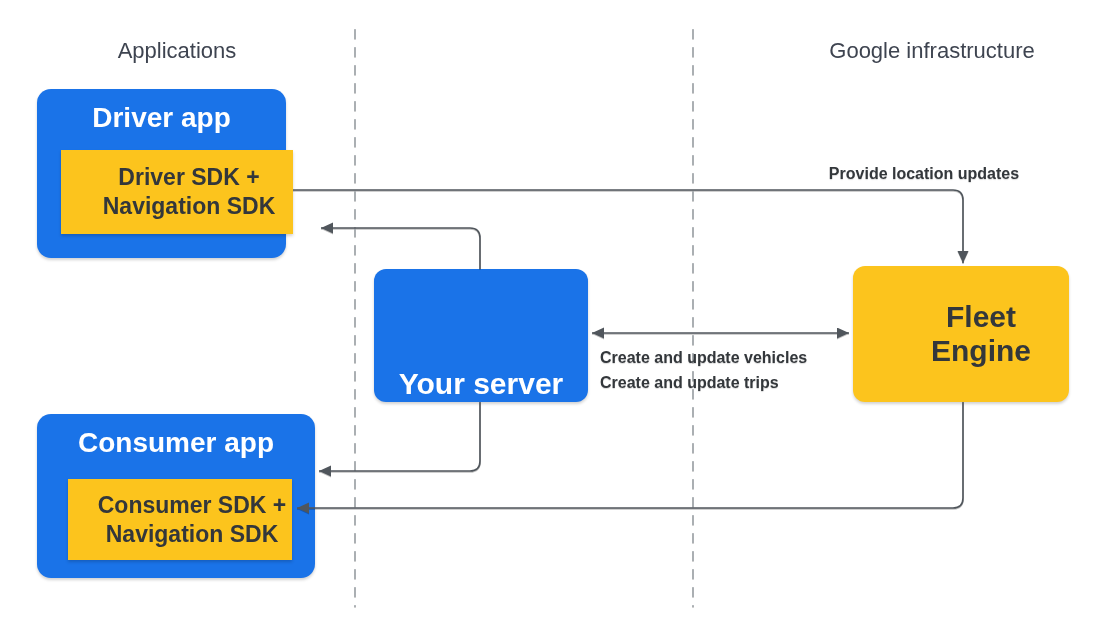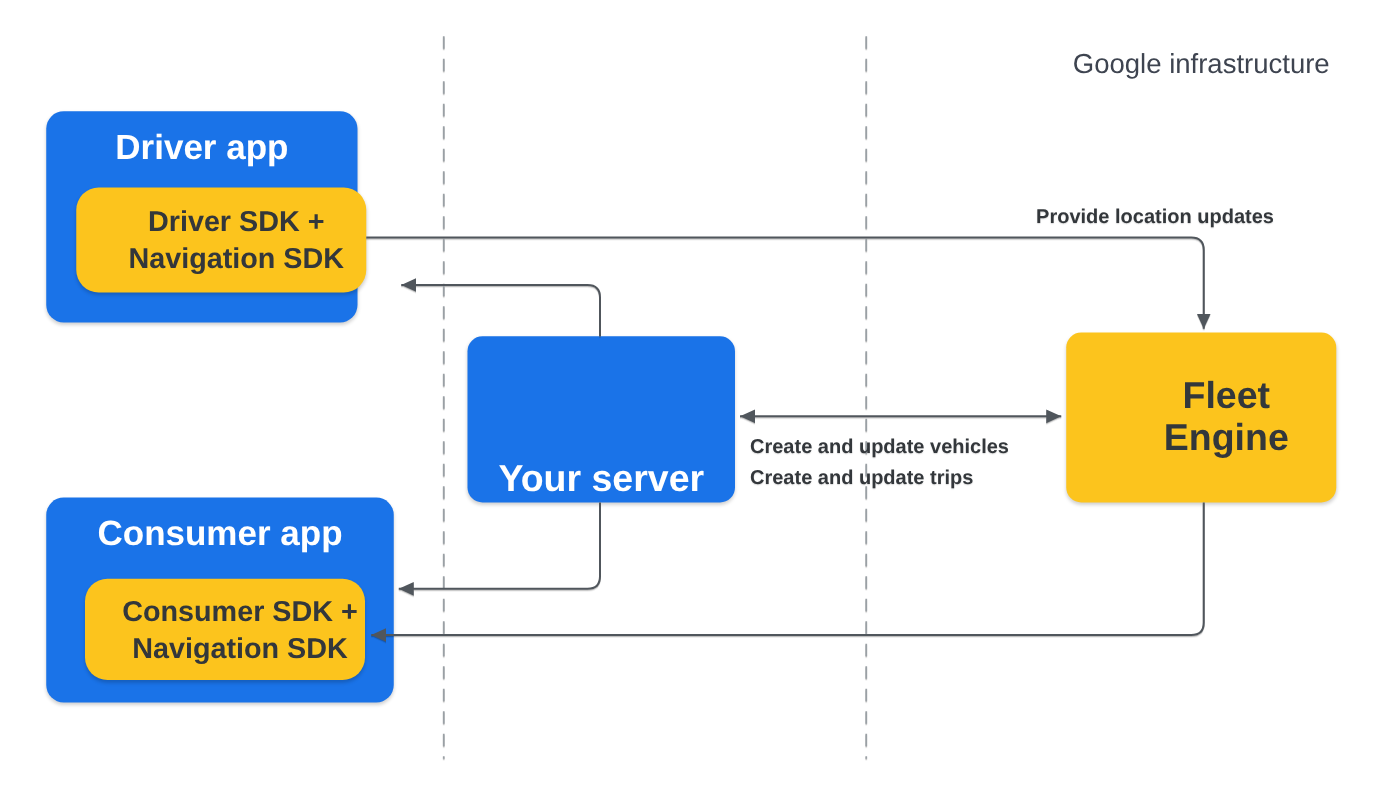--- a/index.html
+++ b/index.html
@@ -26,21 +26,21 @@
     position: absolute;
     box-sizing: border-box;
   }
   .box.blue {
     background: var(--color-blue, #1A73E8);
     border-radius: 14px;
     box-shadow: 0 2px 3px rgba(0,0,0,0.18);
   }
   .box.yellow {
     background: var(--color-yellow, #FCC41D);
-    border-radius: 18px;
+    border-radius: 0;
     box-shadow: 0 2px 3px rgba(0,0,0,0.18);
   }
 
   .app-title {
     margin-top: 13px;
     text-align: center;
     font-weight: bold;
     font-size: 28px;
     color: var(--color-light_text, #ffffff);
   }
@@ -79,38 +79,39 @@
     left: 0; top: 0;
     pointer-events: none;
     filter: drop-shadow(0 1px 0.6px rgba(0,0,0,0.25));
   }
 </style>
 </head>
 <body>
 
 <div class="canvas">
 
-  <div class="col-heading" style="left:932px; top:38px;margin-left:29px;">Google infrastructure</div>
+  <div class="col-heading" style="left:177px; top:38px;">Applications</div>
+  <div class="col-heading" style="left:932px; top:38px;">Google infrastructure</div>
 
   <div class="box blue" style="left:37px; top:89px; width:249px; height:169px;">
     <div class="app-title">Driver app</div>
     <div class="box yellow" style="left:24px; top:61px; width:232px; height:84px;">
       <div class="center-label sdk-label">Driver SDK + Navigation SDK</div>
     </div>
   </div>
 
   <div class="box blue" style="left:374px; top:269px; width:214px; height:133px; border-radius:12px;">
     <div class="center-label big-label-white">Your server</div>
   </div>
 
   <div class="box yellow" style="left:853px; top:266px; width:216px; height:136px; border-radius:12px;padding-left:40px;">
     <div class="center-label big-label-dark">Fleet Engine</div>
   </div>
 
-  <div class="box blue" style="left:37px; top:398px; width:278px; height:164px;">
+  <div class="box blue" style="left:37px; top:414px; width:278px; height:164px;">
     <div class="app-title">Consumer app</div>
     <div class="box yellow" style="left:31px; top:65px; width:224px; height:81px;">
       <div class="center-label sdk-label">Consumer SDK + Navigation SDK</div>
     </div>
   </div>
 
   <svg class="connectors" width="1103" height="635" viewBox="0 0 1103 635">
     <defs>
       <marker id="arrow" markerUnits="userSpaceOnUse" markerWidth="14" markerHeight="12" refX="12" refY="5.5" orient="auto-start-reverse">
         <path d="M0,0 L12,5.5 L0,11 Z" fill="#50565C"></path>

